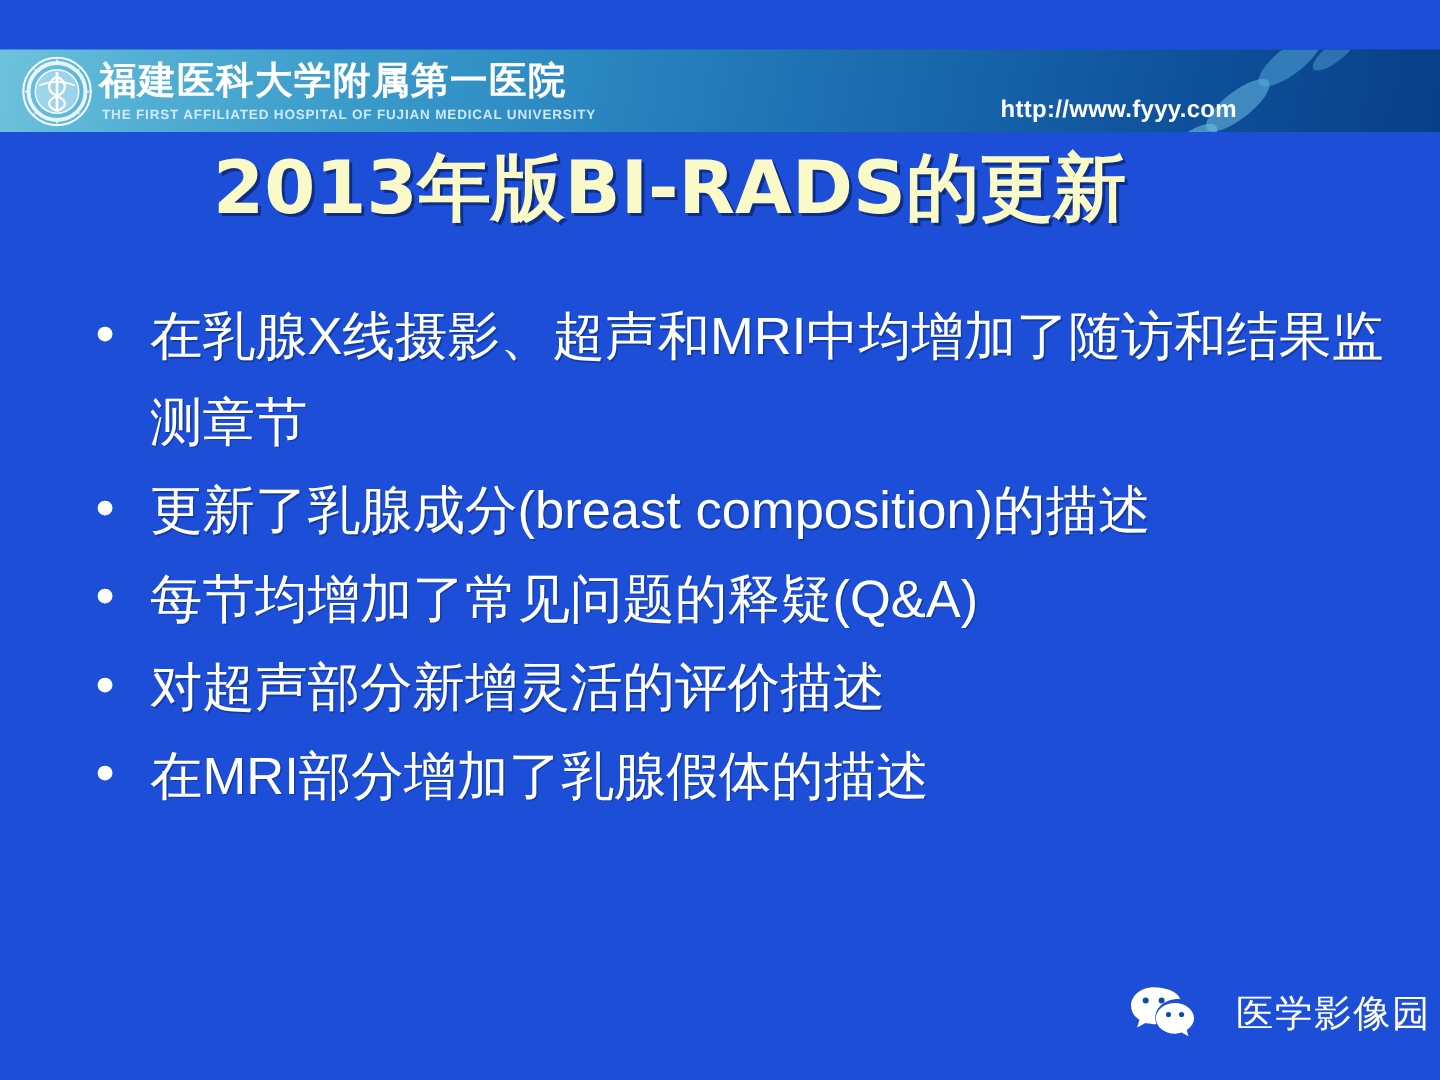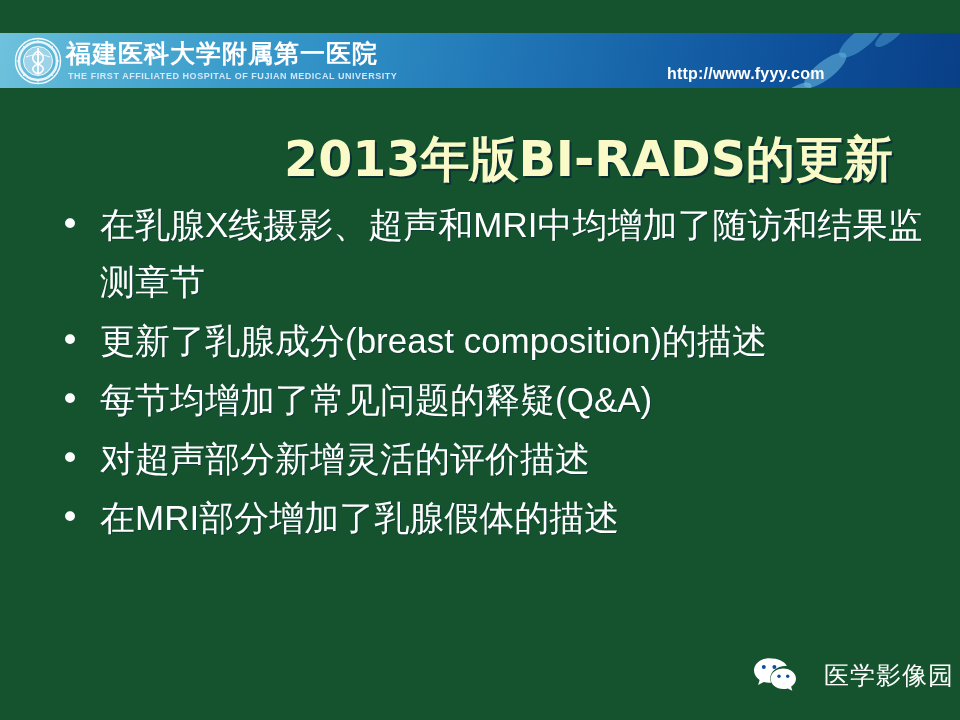--- a/index.html
+++ b/index.html
@@ -4,21 +4,21 @@
 <style>
   html, body {
     margin: 0;
     padding: 0;
     background: #0a4ea3;
   }
   #slide {
     position: relative;
     width: 960px;
     height: 720px;
-    background: #14532d;
+    background: #1d4ed8;
     overflow: hidden;
     font-family: "Liberation Sans", "DejaVu Sans", sans-serif;
   }
 
   
   #header-banner {
     position: absolute;
     left: 0;
     top: 33px;
     width: 960px;
@@ -82,29 +82,28 @@
     letter-spacing: 0.2px;
     white-space: nowrap;
   }
 
   
   #slide-title {
     position: absolute;
     left: 0;
     top: 93px;
     width: 893px;
-    text-align: right;
+    text-align: center;
     font-size: 49px;
     font-weight: bold;
     color: #fafac8;
     letter-spacing: 0px;
     white-space: nowrap;
     text-shadow: 2px 2px 0 rgba(0, 20, 60, 0.55);
     font-family: "DejaVu Sans", sans-serif;
-    margin-top: 34px;
   }
 
   
   #bullet-list {
     position: absolute;
     left: 48px;
     top: 196px;
     width: 880px;
   }
   .bullet-row {

